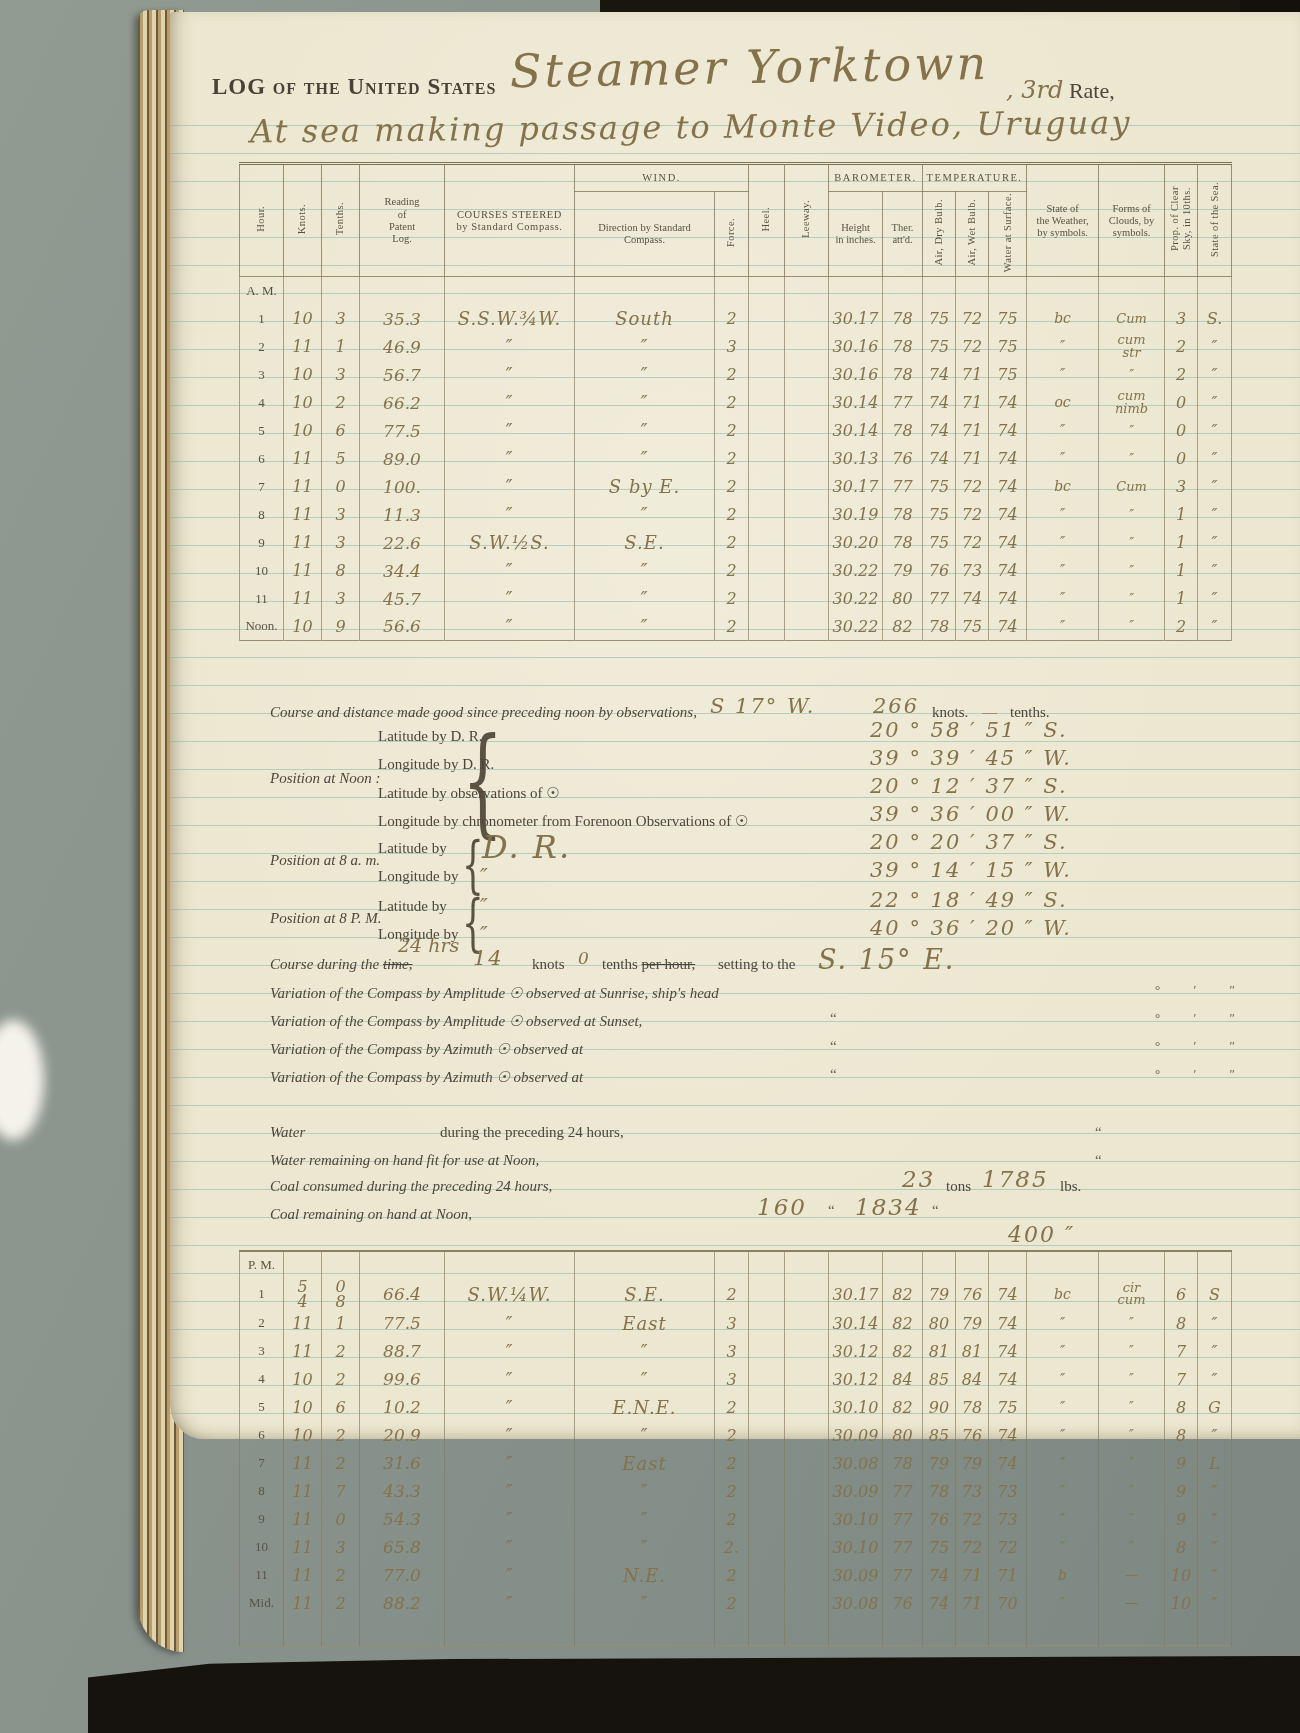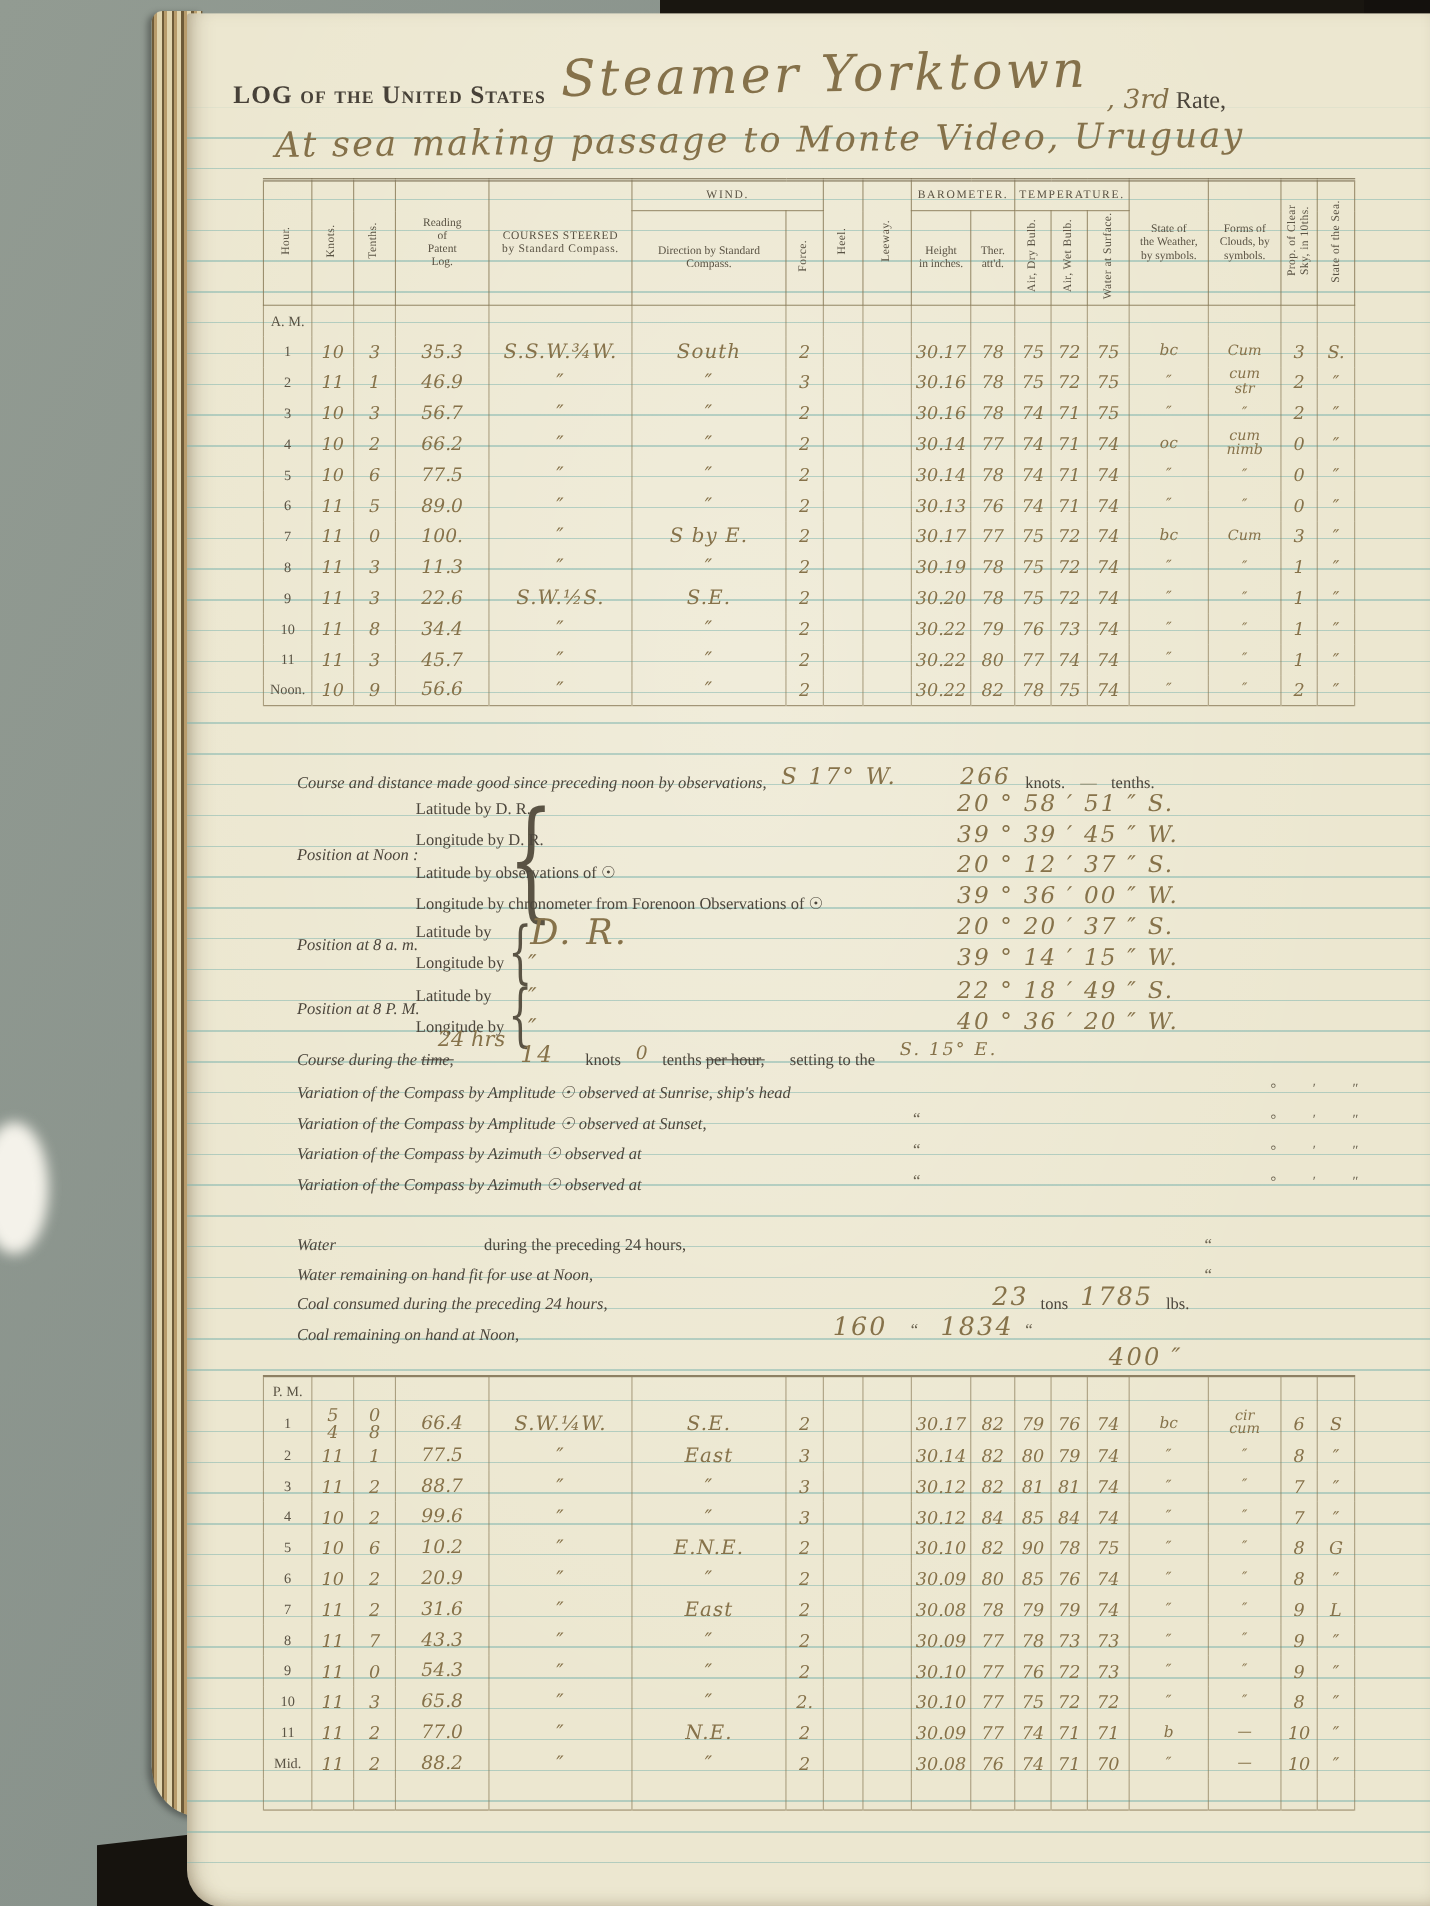--- a/index.html
+++ b/index.html
@@ -15,21 +15,21 @@
   .debris-3{position:absolute;left:700px;top:18px;width:26px;height:14px;background:#7c6134;border-radius:5px;}
   .dark-bottom{position:absolute;left:88px;top:1656px;width:1212px;height:77px;background:#16130e;
                clip-path:polygon(0 28%,10% 10%,30% 4%,100% 0,100% 100%,0 100%);}
   .white-blob{position:absolute;left:-18px;top:1020px;width:62px;height:120px;background:#f4f2ea;
               border-radius:50%;filter:blur(6px);}
   
   .page-edges{position:absolute;left:138px;top:10px;width:46px;height:1642px;
       background:repeating-linear-gradient(90deg,#6d5a38 0 2px,#b89c6c 2px 5px,#e0d4ae 5px 8px,#97é 8px 8px);
       background:repeating-linear-gradient(90deg,#6d5a38 0 2px,#b89c6c 2px 5px,#e0d4ae 5px 9px);
       border-radius:10px 0 0 46px;box-shadow:-4px 2px 6px rgba(0,0,0,.35);}
-  .page{position:absolute;left:170px;top:12px;width:1130px;height:1722px;
+  .page{position:absolute;left:170px;top:12px;width:1130px;height:1427px;
         background:radial-gradient(ellipse at 45% 35%,rgba(255,255,255,.22),rgba(0,0,0,0) 65%),#ece7d0;
         border-radius:2px 0 0 34px;
         box-shadow:inset 14px 0 22px -14px rgba(90,70,40,.55), inset 0 -10px 18px -12px rgba(90,70,40,.4);}
   .rules{position:absolute;left:0;right:0;top:86px;bottom:14px;pointer-events:none;
          background:repeating-linear-gradient(180deg,rgba(0,0,0,0) 0 26.8px,rgba(122,178,172,.5) 26.8px 28px);}
   
   .print{font-family:"Liberation Serif",serif;color:#4c463c;}
   .hw{font-family:"DejaVu Serif",serif;font-style:italic;color:#85714a;}
   .log-line{position:absolute;left:42px;top:62px;font-size:23px;font-weight:bold;
             font-variant:small-caps;letter-spacing:1px;color:#474138;}
@@ -482,21 +482,21 @@
   </div>
 
   <div class="sumline" style="top:940px">
     <span class="lbl print"><span>Course during the </span><span class="strike">time,</span></span>
     <span class="abs val-hw" style="left:128px;top:-18px;font-size:19px;letter-spacing:0">24 hrs</span>
     <span class="abs val-hw" style="left:203px;top:-6px">14</span>
     <span class="abs print" style="left:262px;top:4px">knots</span>
     <span class="abs val-hw" style="left:308px;top:-4px;font-size:17px">0</span>
     <span class="abs print" style="left:332px;top:4px"><span>tenths </span><span class="strike">per hour,</span></span>
     <span class="abs print" style="left:448px;top:4px">setting to the</span>
-    <span class="abs val-hw" style="left:548px;top:-8px;font-size:16px">S. 15° E.</span>
+    <span class="abs val-hw" style="left:548px;top:-8px;font-size:27px">S. 15° E.</span>
   </div>
 
   <div class="sumline" style="top:968px">
     <span class="lbl print">Variation of the Compass by Amplitude ☉ observed at Sunrise, ship's head</span>
     <span class="abs units" style="left:885px;top:2px">° ′ ″</span>
   </div>
   <div class="sumline" style="top:996px">
     <span class="lbl print">Variation of the Compass by Amplitude ☉ observed at Sunset,</span>
     <span class="abs ditto-p" style="left:560px;top:2px">“</span>
     <span class="abs units" style="left:885px;top:2px">° ′ ″</span>

